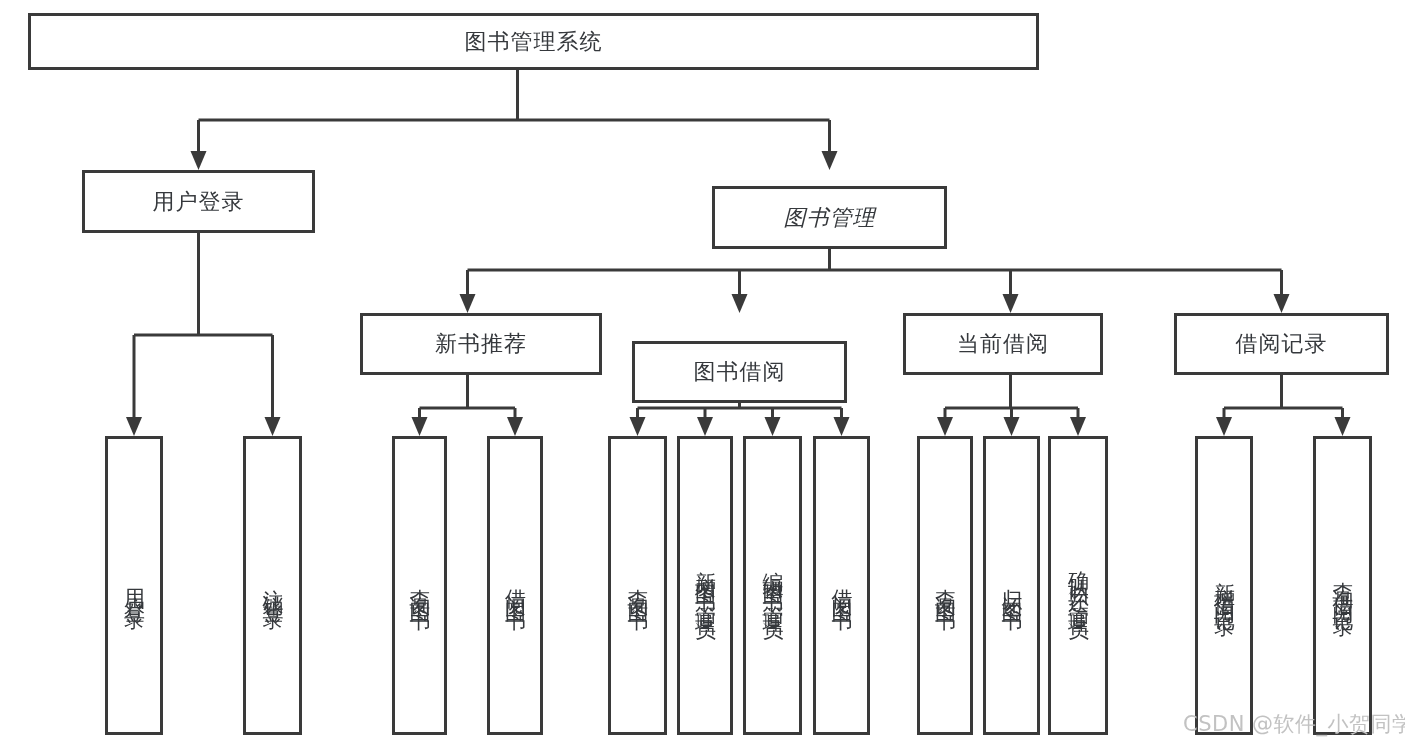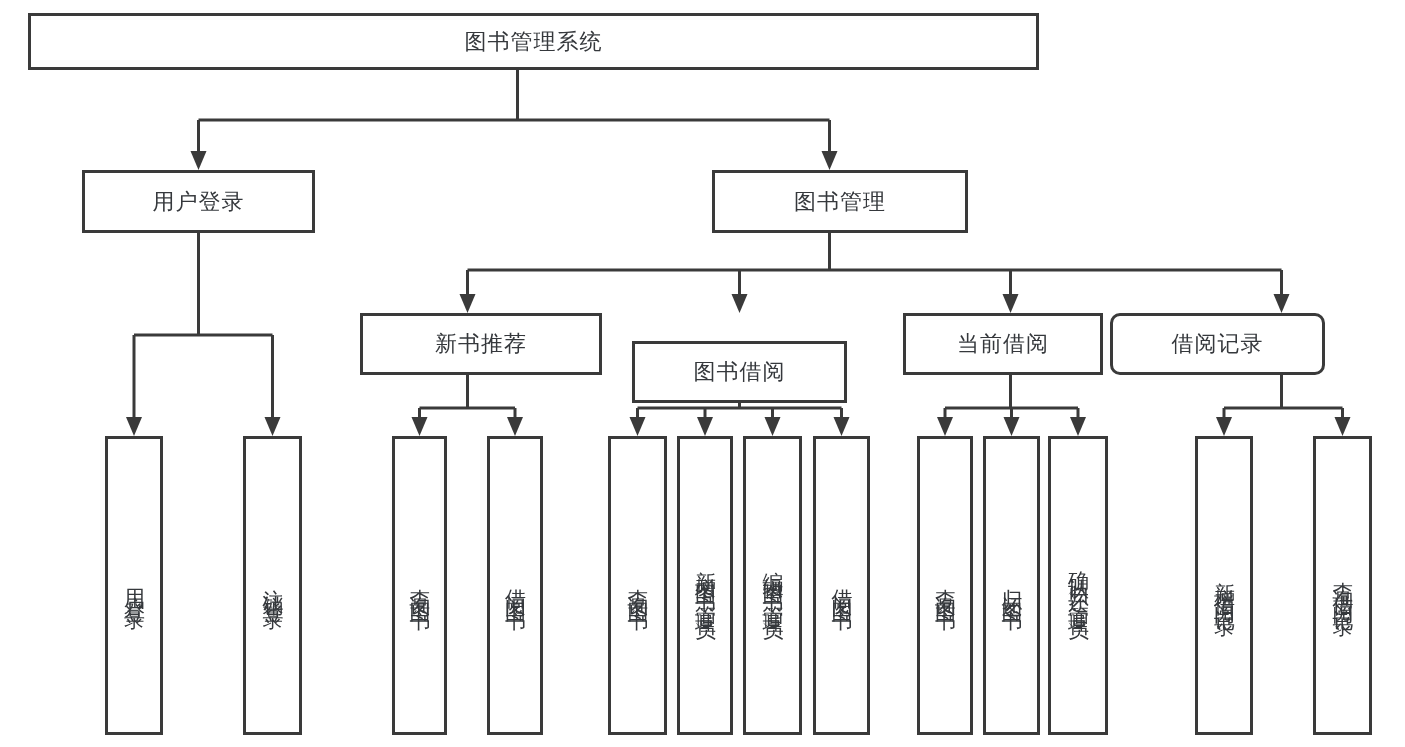--- a/index.html
+++ b/index.html
@@ -81,33 +81,33 @@
       <line x1="1342.5" y1="408" x2="1342.5" y2="426" stroke="#3a3a3a" stroke-width="3"></line>
       <polygon points="1334.5,417 1350.5,417 1342.5,436" fill="#3a3a3a"></polygon>
     </svg>
   <div id="nodes">
       <div class="node" style="left: 0; top: 13px; width: 1011px; height: 57px; margin-left: 28px;">
         <span>图书管理系统</span>
       </div>
       <div class="node" style="left: 82px; top: 170px; width: 233px; height: 63px;">
         <span>用户登录</span>
       </div>
-      <div class="node" style="left: 712px; top: 170px; width: 256px; height: 63px;">
+      <div class="node" style="left: 712px; top: 186px; width: 235px; height: 63px; font-style: italic;">
         <span>图书管理</span>
       </div>
       <div class="node" style="left: 360px; top: 313px; width: 242px; height: 62px;">
         <span>新书推荐</span>
       </div>
       <div class="node" style="left: 632px; top: 313px; width: 215px; height: 62px; margin-top: 28px;">
         <span>图书借阅</span>
       </div>
       <div class="node" style="left: 903px; top: 313px; width: 200px; height: 62px;">
         <span>当前借阅</span>
       </div>
-      <div class="node" style="left: 1110px; top: 313px; width: 215px; height: 62px; border-radius: 10px;">
+      <div class="node" style="left: 1174px; top: 313px; width: 215px; height: 62px;">
         <span>借阅记录</span>
       </div>
       <div class="node vertical" style="left: 105px; top: 436px; width: 58px; height: 299px;">
         <span>用户登录</span>
       </div>
       <div class="node vertical" style="left: 243px; top: 436px; width: 59px; height: 299px;">
         <span>注销登录</span>
       </div>
       <div class="node vertical" style="left: 392px; top: 436px; width: 55px; height: 299px;">
         <span>查询图书</span>
@@ -136,13 +136,14 @@
       <div class="node vertical" style="left: 1048px; top: 436px; width: 60px; height: 299px;">
         <span>确认归还（管理员）</span>
       </div>
       <div class="node vertical" style="left: 1195px; top: 436px; width: 58px; height: 299px;">
         <span>新增借阅记录</span>
       </div>
       <div class="node vertical" style="left: 1313px; top: 436px; width: 59px; height: 299px;">
         <span>查询借阅记录</span>
       </div>
     </div>
+  <div class="watermark">CSDN @软件_小贺同学</div>
 </div>
 
 </body></html>

